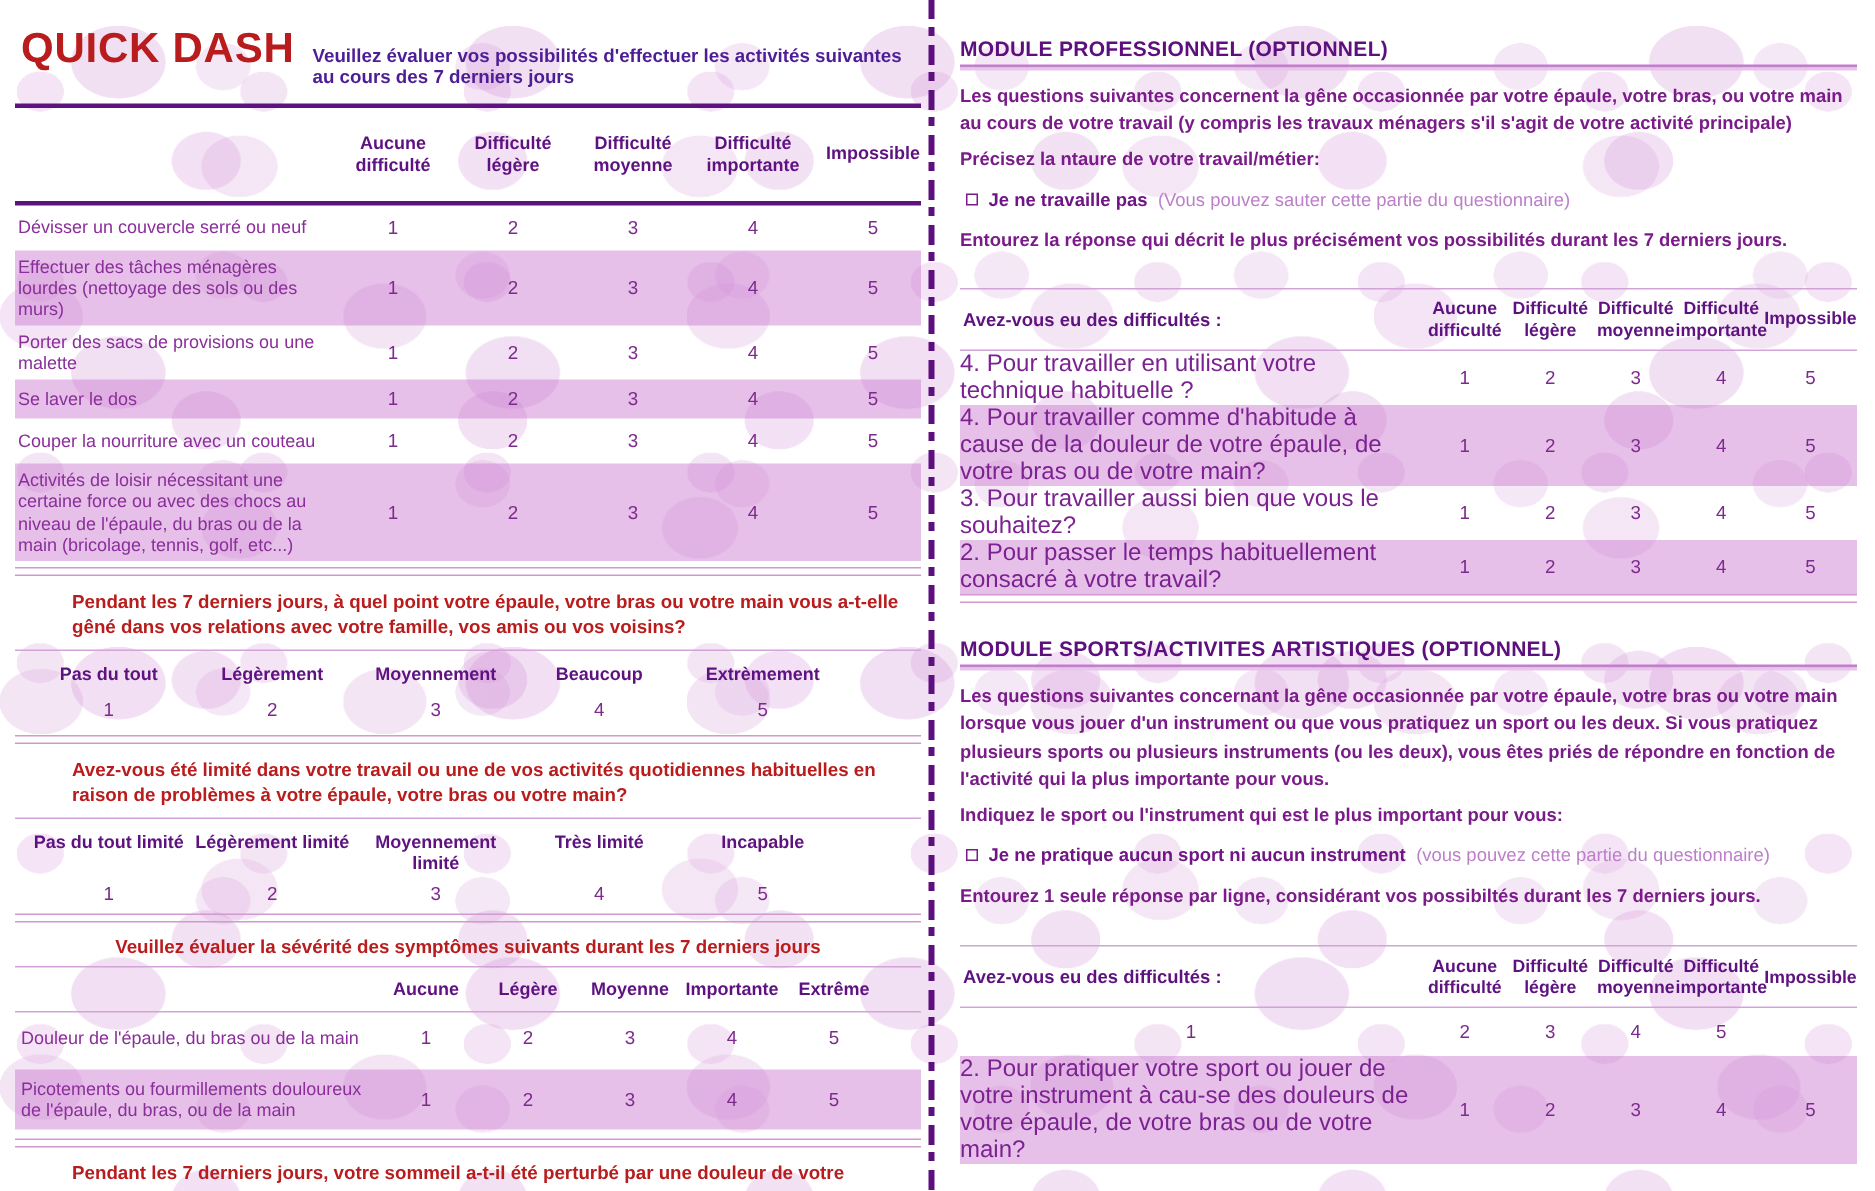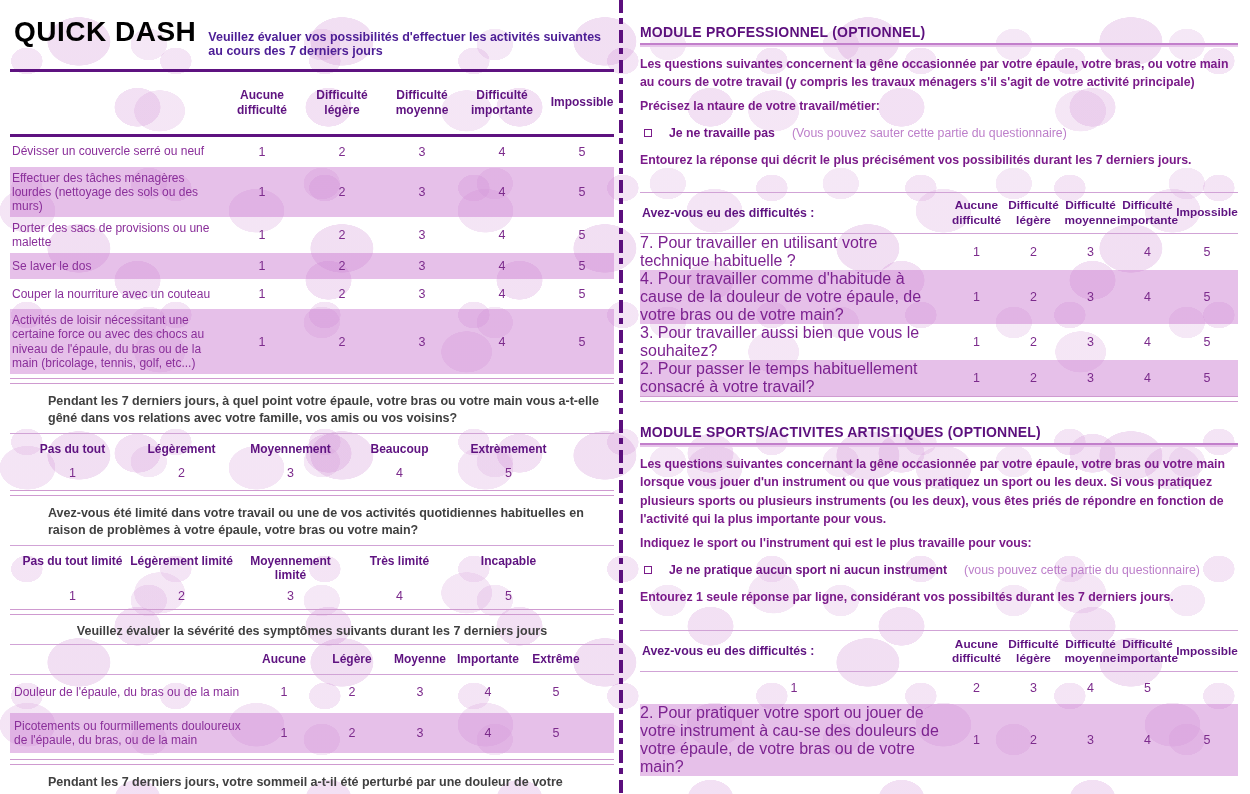--- a/index.html
+++ b/index.html
@@ -29,46 +29,46 @@
   .col-right { flex:1; padding:16px 12px 0 12px; }
 
   
   .rule-thick { border-top:3px solid #5e1280; }
   .rule-thin  { border-top:1.5px solid #d1a3d6; }
   .rule-double{ height:6px; border-top:1.5px solid #cf9ad0; border-bottom:1.5px solid #cf9ad0; }
   .heading-rule { height:4px; border-top:2px solid #c27fcb; border-bottom:2px solid #e7c5ea; margin:3px 0 8px 0; }
 
   
   .title-row { display:flex; align-items:baseline; gap:12px; padding:6px 4px 8px 4px; }
-  .title { font-size:28px; font-weight:bold; letter-spacing:.5px; color:#000000; white-space:nowrap; }
+  .title { font-size:28px; font-weight:bold; letter-spacing:.5px; color:#b91c1c; white-space:nowrap; }
   .subtitle { font-size:12.5px; font-weight:bold; color:#4c1d95; line-height:1.1; padding-bottom:2px; }
 
   .grid-act { display:grid; grid-template-columns:212px repeat(5, 80px); }
   .hdr-cell { font-size:12px; font-weight:bold; color:#5e1280; text-align:center; padding:14px 4px; line-height:1.25; display:flex; align-items:center; justify-content:center; }
   .act-header { min-height:62px; }
   .t-row { display:grid; grid-template-columns:212px repeat(5,80px); align-items:center; }
   .t-row .lbl { font-size:12px; line-height:1.18; padding:4px 6px 4px 2px; color:#8a2f9a; }
   .num { text-align:center; font-size:12.5px; color:#7c2b8c; cursor:pointer; }
   .shaded { background:rgba(203,123,210,.48); }
 
-  .q { font-weight:bold; color:#404040; font-size:12.5px; line-height:1.35; padding:9px 14px 6px 38px; }
+  .q { font-weight:bold; color:#b91c1c; font-size:12.5px; line-height:1.35; padding:9px 14px 6px 38px; }
   .q-center { text-align:center; padding:8px 10px 5px 10px; }
 
   .scale5 { display:grid; grid-template-columns:repeat(5,109px); width:545px; margin-left:8px; }
   .scale-lbl { font-size:12px; font-weight:bold; color:#5e1280; text-align:center; padding:8px 2px 2px 2px; line-height:1.2; }
   .scale-num { text-align:center; font-size:12.5px; color:#7c2b8c; padding:8px 0 10px 0; cursor:pointer; }
 
   .grid-sym { display:grid; grid-template-columns:240px repeat(5,68px); }
   .sym-hdr { padding:7px 2px; }
   .rules-wrap { width:604px; }
 
   
   .module-title { font-size:14px; font-weight:bold; color:#5c0f7d; letter-spacing:.2px; margin:8px 0 2px 0; }
   .p-bold { font-weight:bold; color:#7b1b8a; font-size:12.3px; line-height:1.5; margin:5px 0; }
-  .checkbox-line { display:flex; align-items:center; gap:17px; margin:11px 0 11px 4px; font-size:12.3px; }
+  .checkbox-line { display:flex; align-items:center; gap:7px; margin:11px 0 11px 4px; font-size:12.3px; }
   .checkbox { width:8px; height:8px; border:1.5px solid #7b1b8a; flex:none; cursor:pointer; }
   .cb-label { font-weight:bold; color:#6f1584; }
   .cb-note { color:#bd7fca; }
 
   .grid-right { display:grid; grid-template-columns:308px repeat(4,57px) 62px; align-items:center; }
   .rt-rowhdr { font-size:12.3px; font-weight:bold; color:#5e1280; padding:4px 4px 4px 2px; }
   .rt-hdr { padding:5px 1px; font-size:11.8px; }
   .rt-row { display:grid; grid-template-columns:308px repeat(4,57px) 62px; align-items:center; min-height:26px; }
 </style>
 </head>
@@ -239,21 +239,21 @@
         <div class="rt-rowhdr">Avez-vous eu des difficultés :</div>
         <div class="hdr-cell rt-hdr">Aucune difficulté</div>
         <div class="hdr-cell rt-hdr">Difficulté légère</div>
         <div class="hdr-cell rt-hdr">Difficulté moyenne</div>
         <div class="hdr-cell rt-hdr">Difficulté importante</div>
         <div class="hdr-cell rt-hdr">Impossible</div>
       </div>
       <div class="rule-thin"></div>
 
       <div class="rt-row" style="min-height:28px">
-        <div class="lbl">7. Pour travailler en utilisant votre technique habituelle ?</div>
+        <div class="lbl">4. Pour travailler en utilisant votre technique habituelle ?</div>
         <div class="num">1</div>
         <div class="num">2</div>
         <div class="num">3</div>
         <div class="num">4</div>
         <div class="num">5</div>
       </div>
       <div class="rt-row shaded" style="min-height:36px">
         <div class="lbl">4. Pour travailler comme d'habitude à cause de la douleur de votre épaule, de votre bras ou de votre main?</div>
         <div class="num">1</div>
         <div class="num">2</div>
@@ -276,21 +276,21 @@
         <div class="num">3</div>
         <div class="num">4</div>
         <div class="num">5</div>
       </div>
       <div class="rule-double"></div>
     </div>
 
     <div class="module-title" style="margin-top:22px">MODULE SPORTS/ACTIVITES ARTISTIQUES (OPTIONNEL)</div>
     <div class="heading-rule"></div>
     <div class="p-bold">Les questions suivantes concernant la gêne occasionnée par votre épaule, votre bras ou votre main lorsque vous jouer d'un instrument ou que vous pratiquez un sport ou les deux. Si vous pratiquez plusieurs sports ou plusieurs instruments (ou les deux), vous êtes priés de répondre en fonction de l'activité qui la plus importante pour vous.</div>
-    <div class="p-bold">Indiquez le sport ou l'instrument qui est le plus travaille pour vous:</div>
+    <div class="p-bold">Indiquez le sport ou l'instrument qui est le plus important pour vous:</div>
     <div class="checkbox-line">
       <span class="checkbox"></span>
       <span class="cb-label">Je ne pratique aucun sport ni aucun instrument</span>
       <span class="cb-note">(vous pouvez cette partie du questionnaire)</span>
     </div>
     <div class="p-bold">Entourez 1 seule réponse par ligne, considérant vos possibiltés durant les 7 derniers jours.</div>
 
     <div style="margin-top:24px">
       <div class="rule-thin"></div>
       <div class="grid-right" style="min-height:40px">

